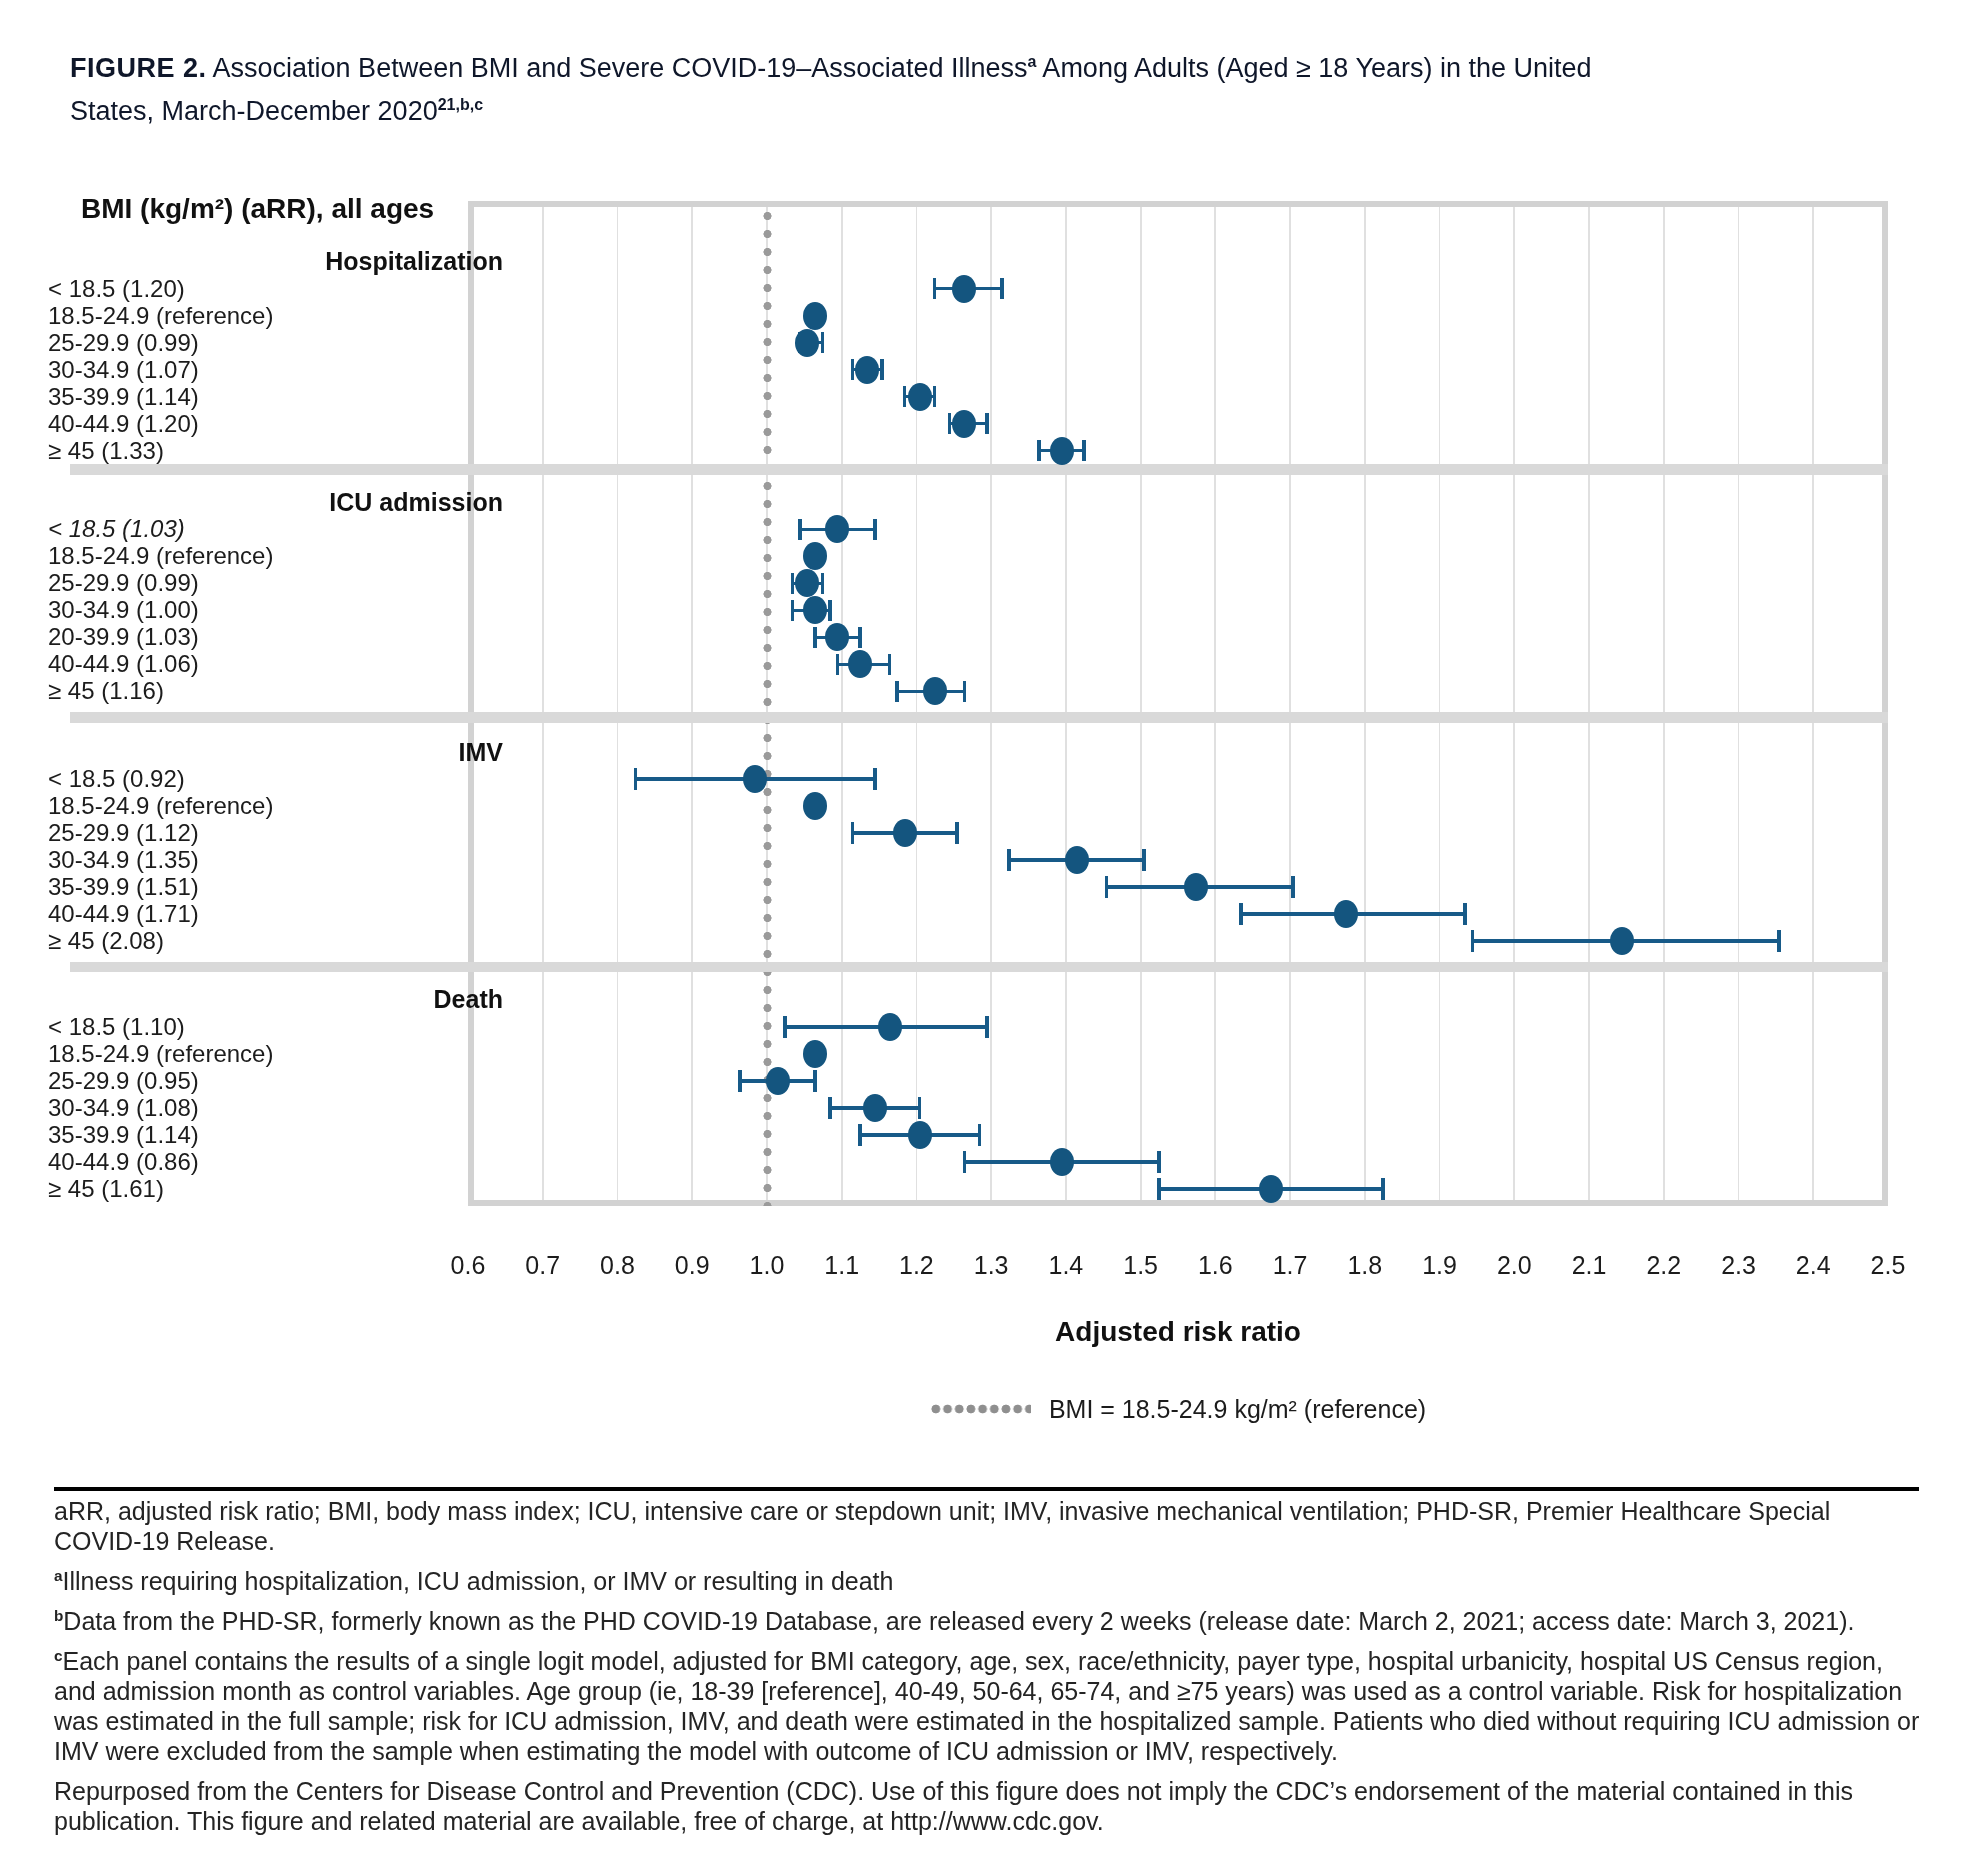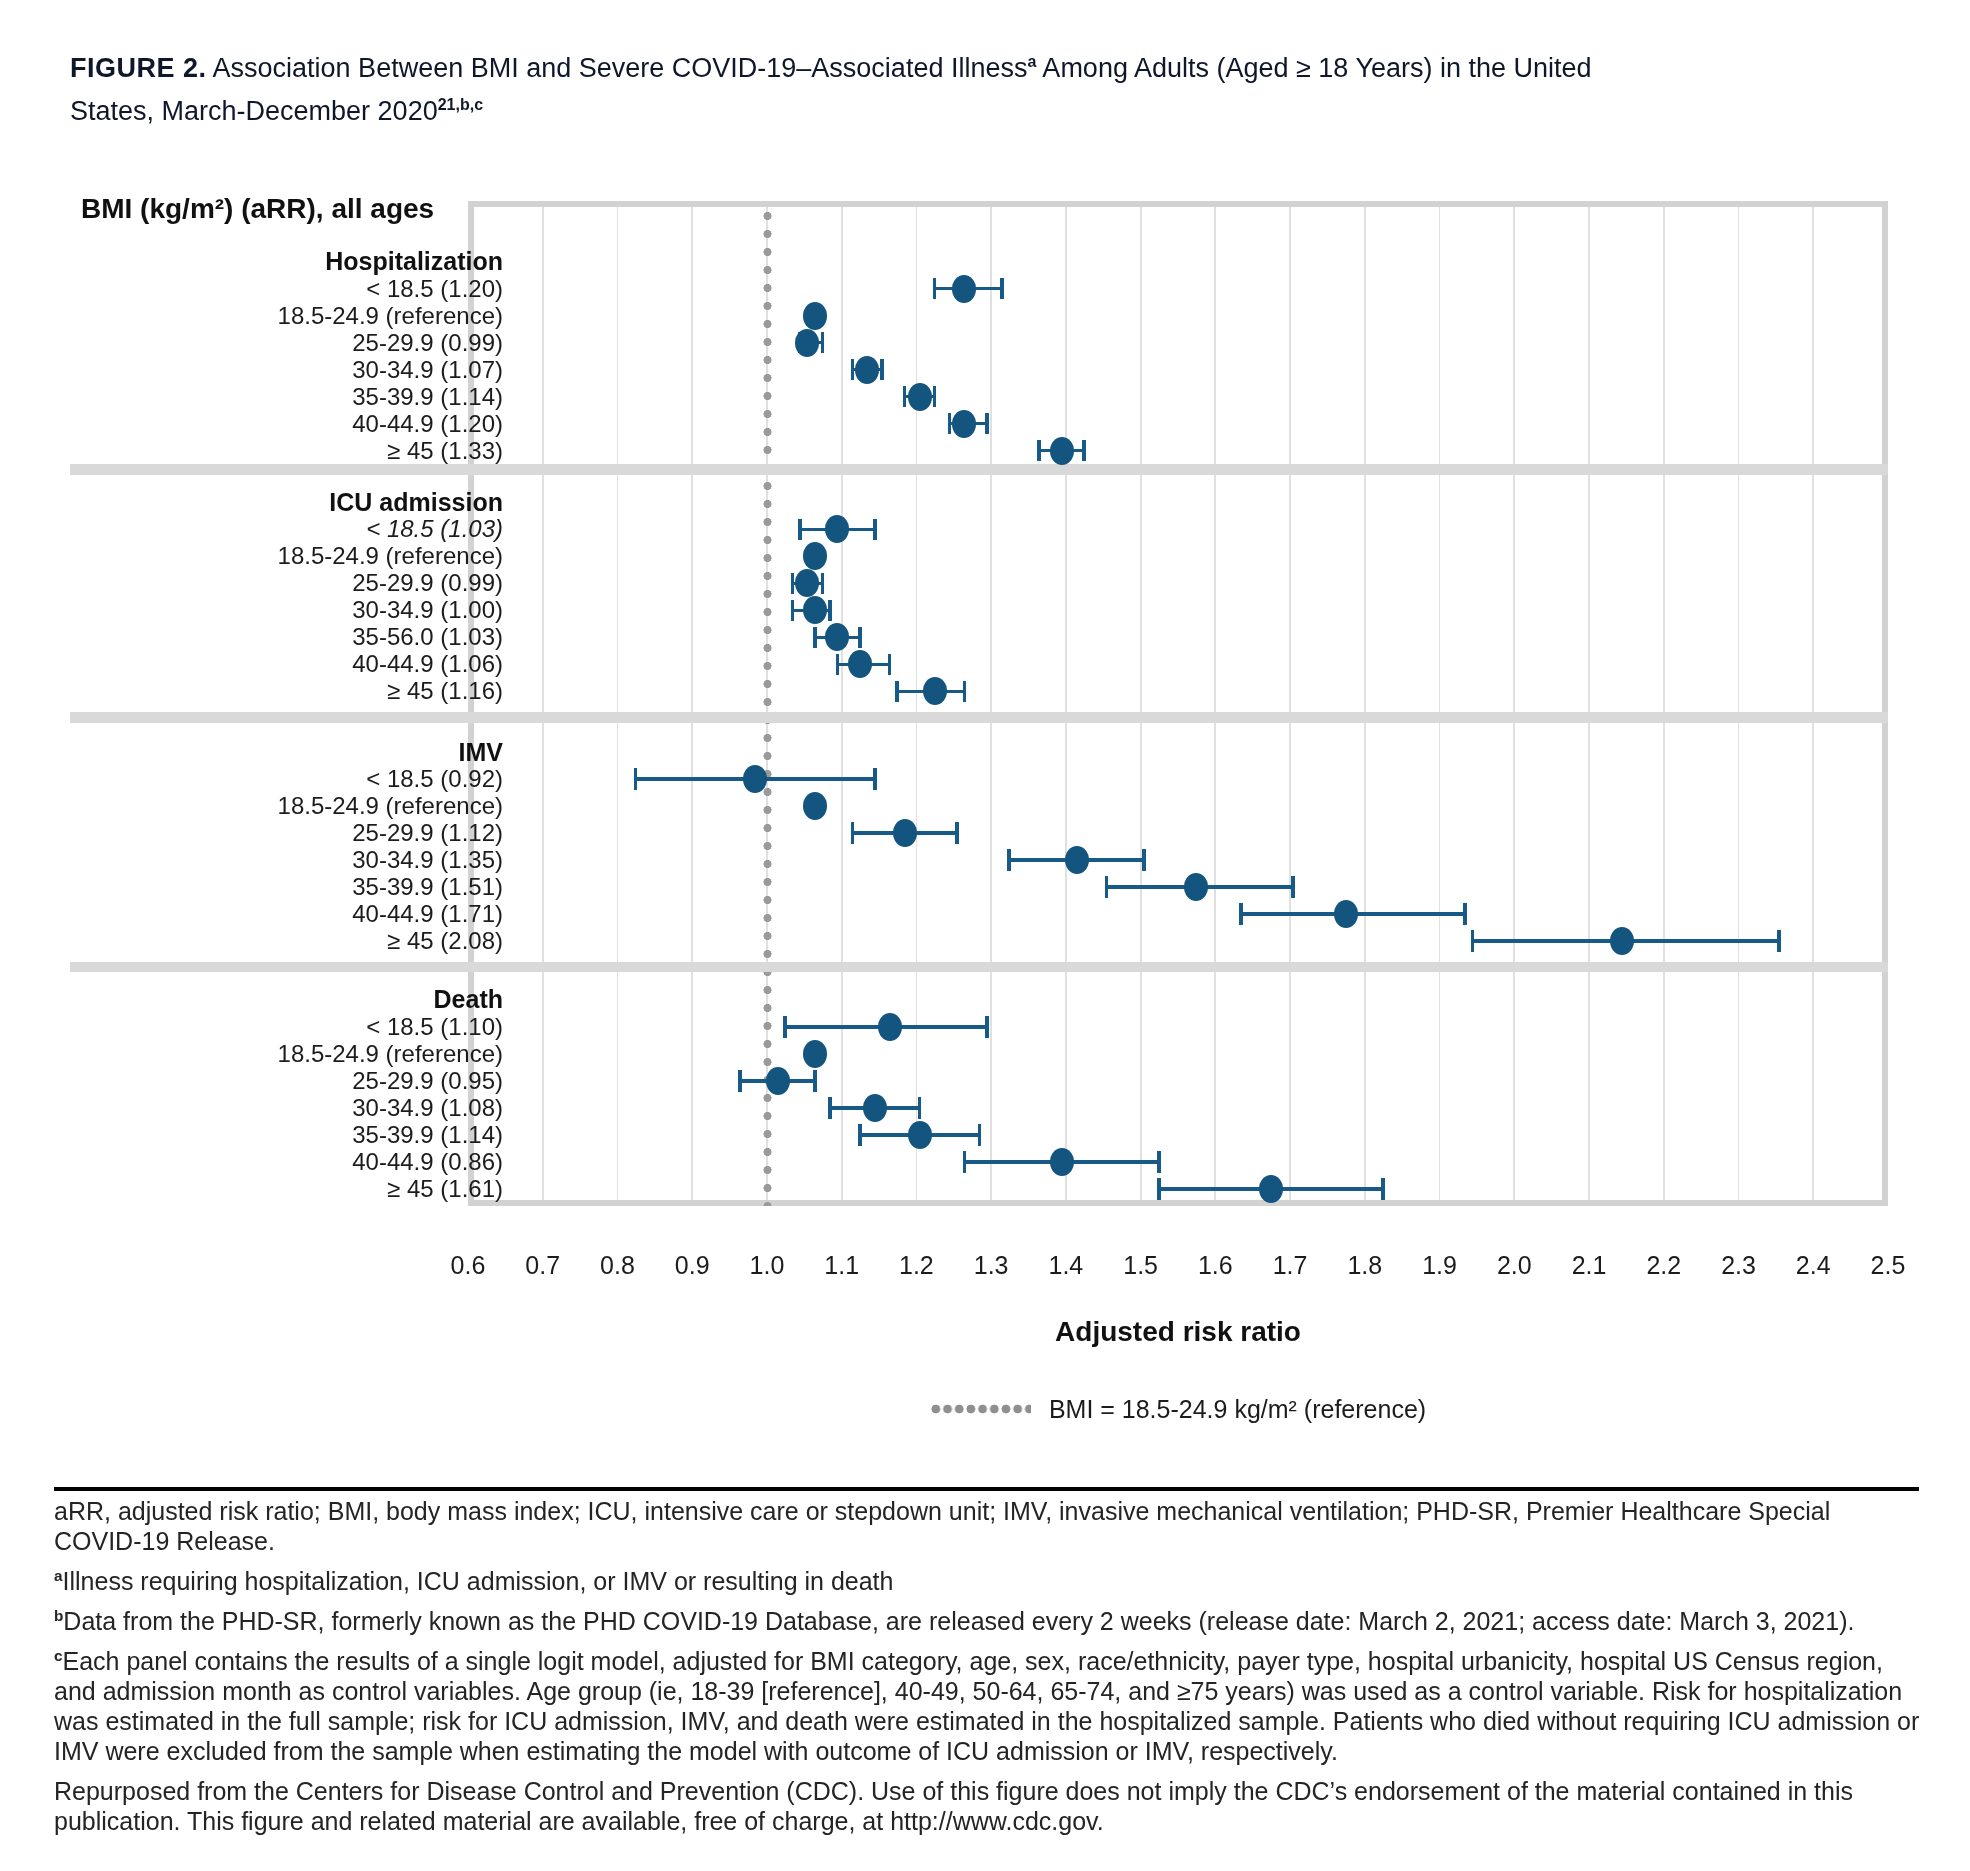--- a/index.html
+++ b/index.html
@@ -37,21 +37,21 @@
   .panel { position:relative; width:1888px;padding-left:48px; }
   .panel-divider { height:10.8px; margin-left:70px; width:1818px; background:#d9d9d9; }
   .panel-title-row { position:relative; display:flex; align-items:flex-end; }
   .panel-title {
     position:absolute; left:0; bottom:0; width:455px; text-align:right;
     font-size:25px; font-weight:bold; line-height:27px; color:#111; white-space:nowrap;
   }
   .row { position:relative; height:27px; }
   .row-label {
     position:absolute; left:0; top:50%; transform:translateY(-50%); width:455px;
-    text-align:right; font-size:24px; color:#1c1c1c; white-space:nowrap;
+    text-align:left; font-size:24px; color:#1c1c1c; white-space:nowrap;
   }
   .row-plot { position:absolute; left:468px; top:0; width:1420px; height:100%; }
   .ci { position:absolute; top:50%; height:3.6px; margin-top:-1.8px; background:#175a88; }
   .cap { position:absolute; top:-9px; width:3.6px; height:21.6px; background:#175a88; }
   .cap-left { left:-1.8px; } .cap-right { right:-1.8px; }
   .pt {
     position:absolute; top:50%; width:24px; height:28px; margin:-14px 0 0 -12px;
     border-radius:50%; background:#14557f; z-index:3;
   }
   
@@ -219,21 +219,21 @@
           <div class="row-label">30-34.9 (1.00)</div>
           <div class="row-plot">
             <div class="ci" style="left: 19.4737%; width: 2.63158%;">
               <div class="cap cap-left"></div>
               <div class="cap cap-right"></div>
             </div>
             <div class="pt" style="left: 21.0526%;"></div>
           </div>
         </div>
         <div class="row" style="height: 27px;">
-          <div class="row-label">35-56.0 (1.03)</div>
+          <div class="row-label">20-39.9 (1.03)</div>
           <div class="row-plot">
             <div class="ci" style="left: 21.0526%; width: 3.15789%;">
               <div class="cap cap-left"></div>
               <div class="cap cap-right"></div>
             </div>
             <div class="pt" style="left: 22.6316%;"></div>
           </div>
         </div>
         <div class="row" style="height: 27px;">
           <div class="row-label">40-44.9 (1.06)</div>

